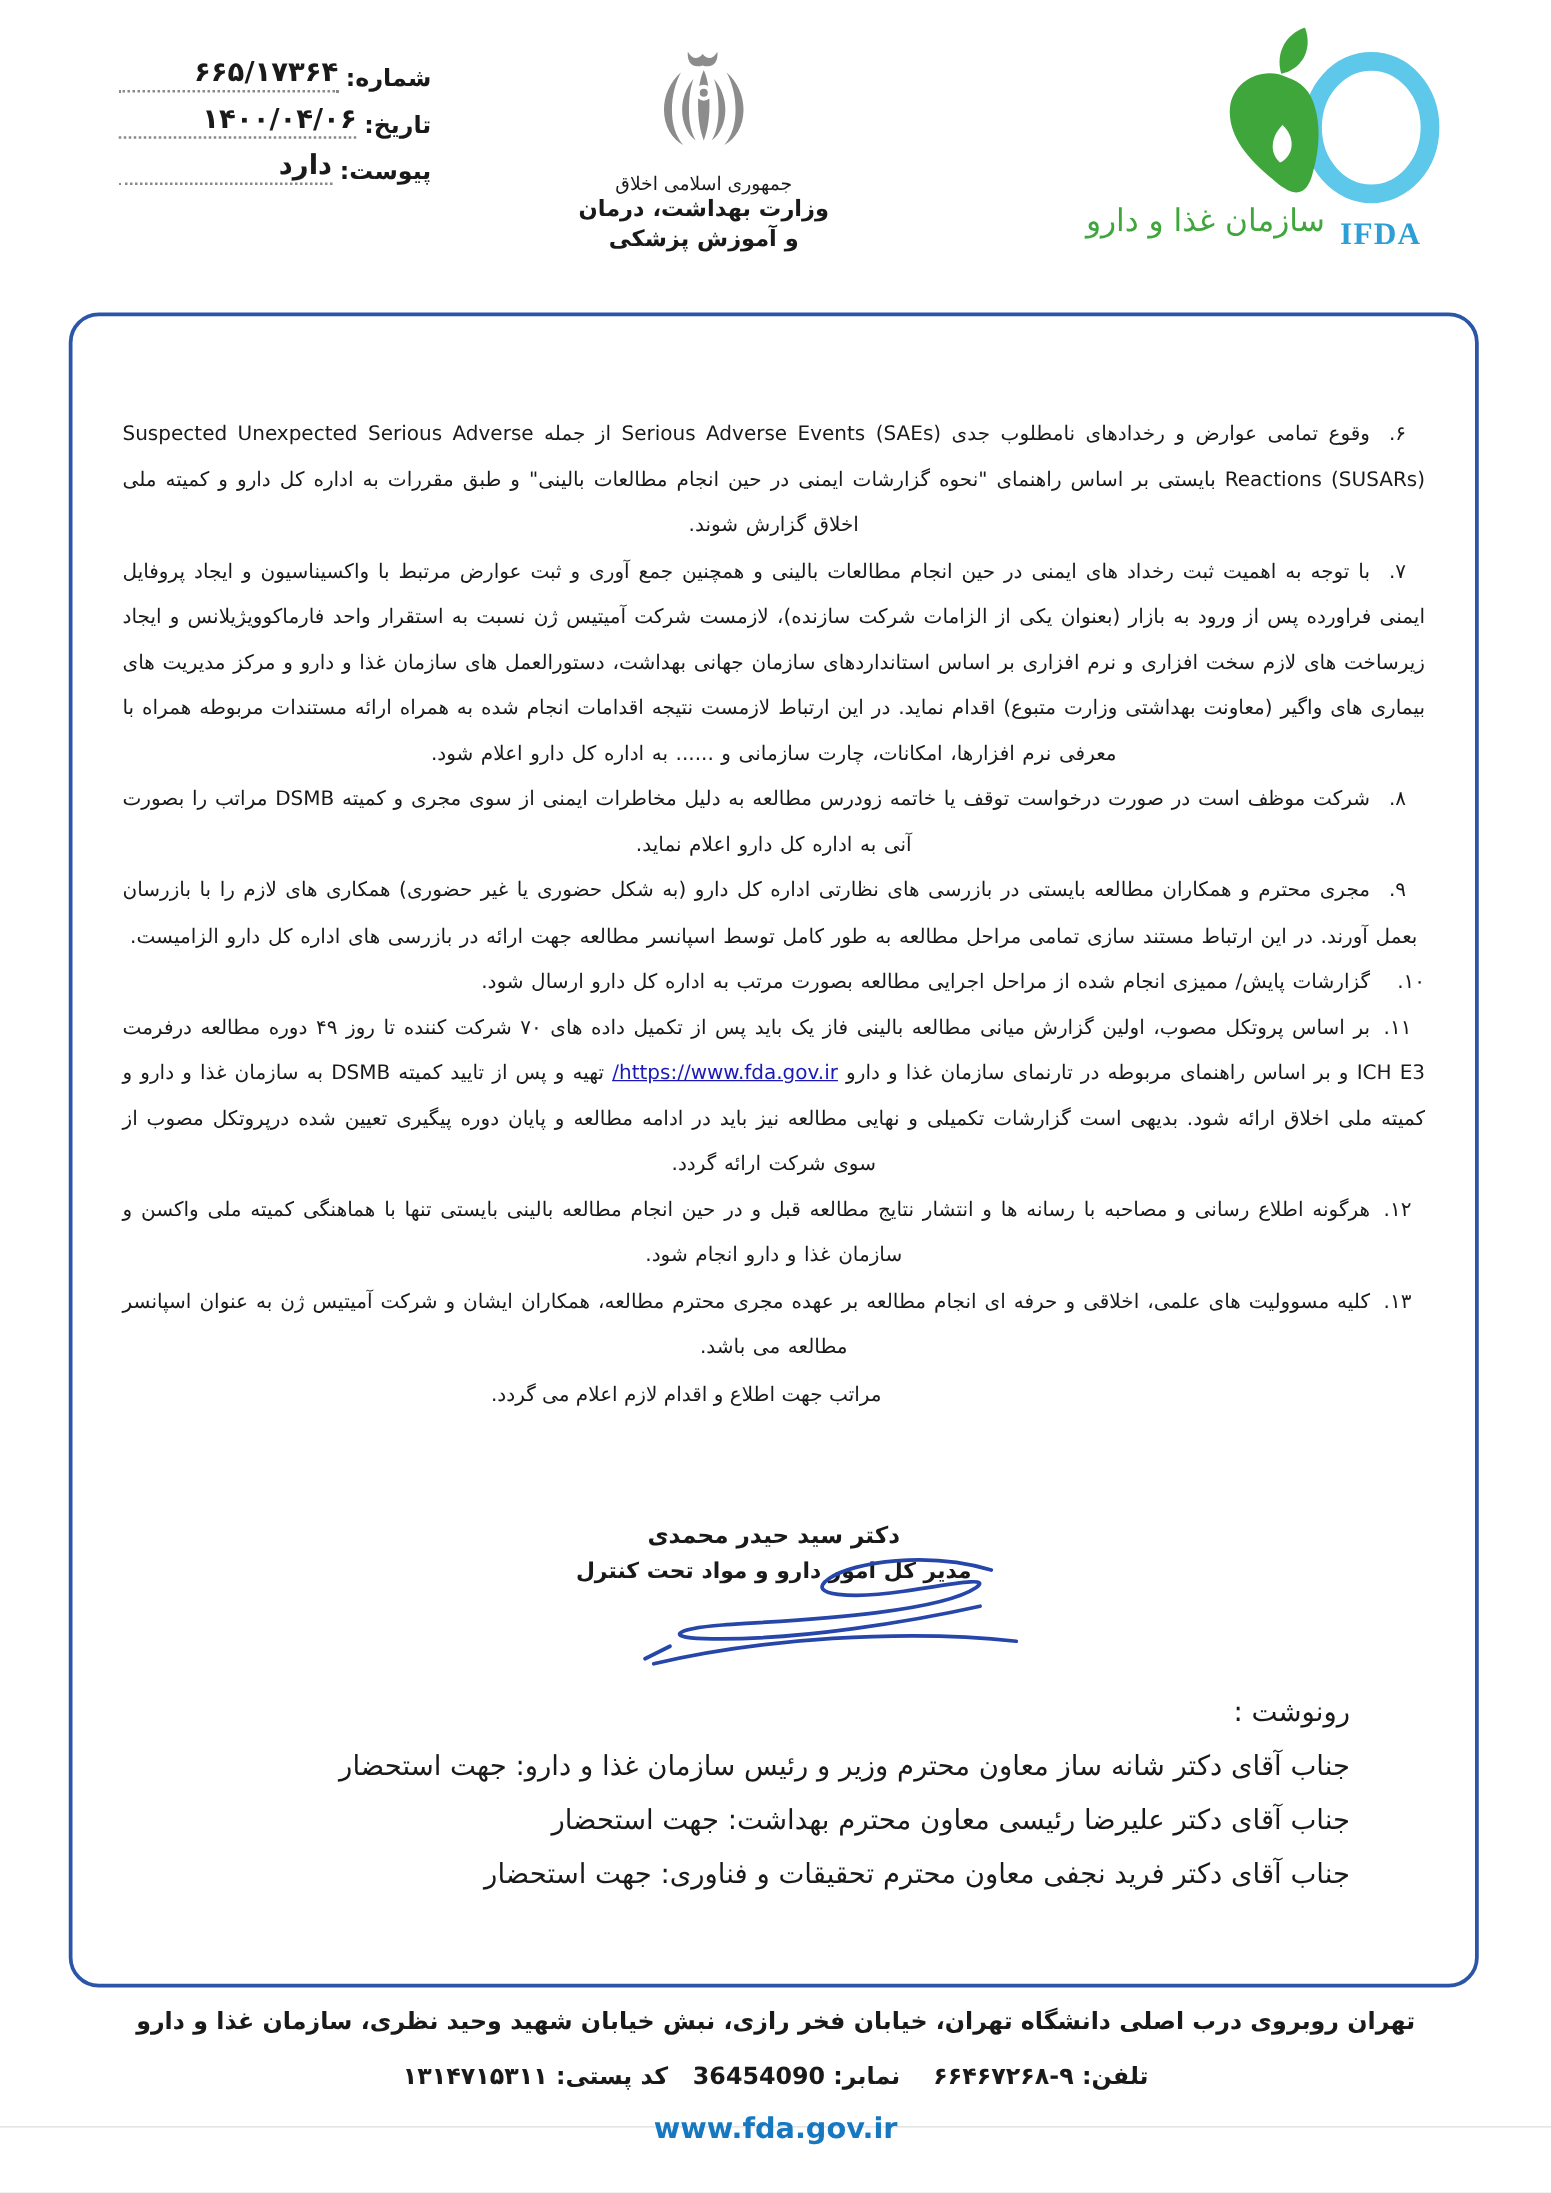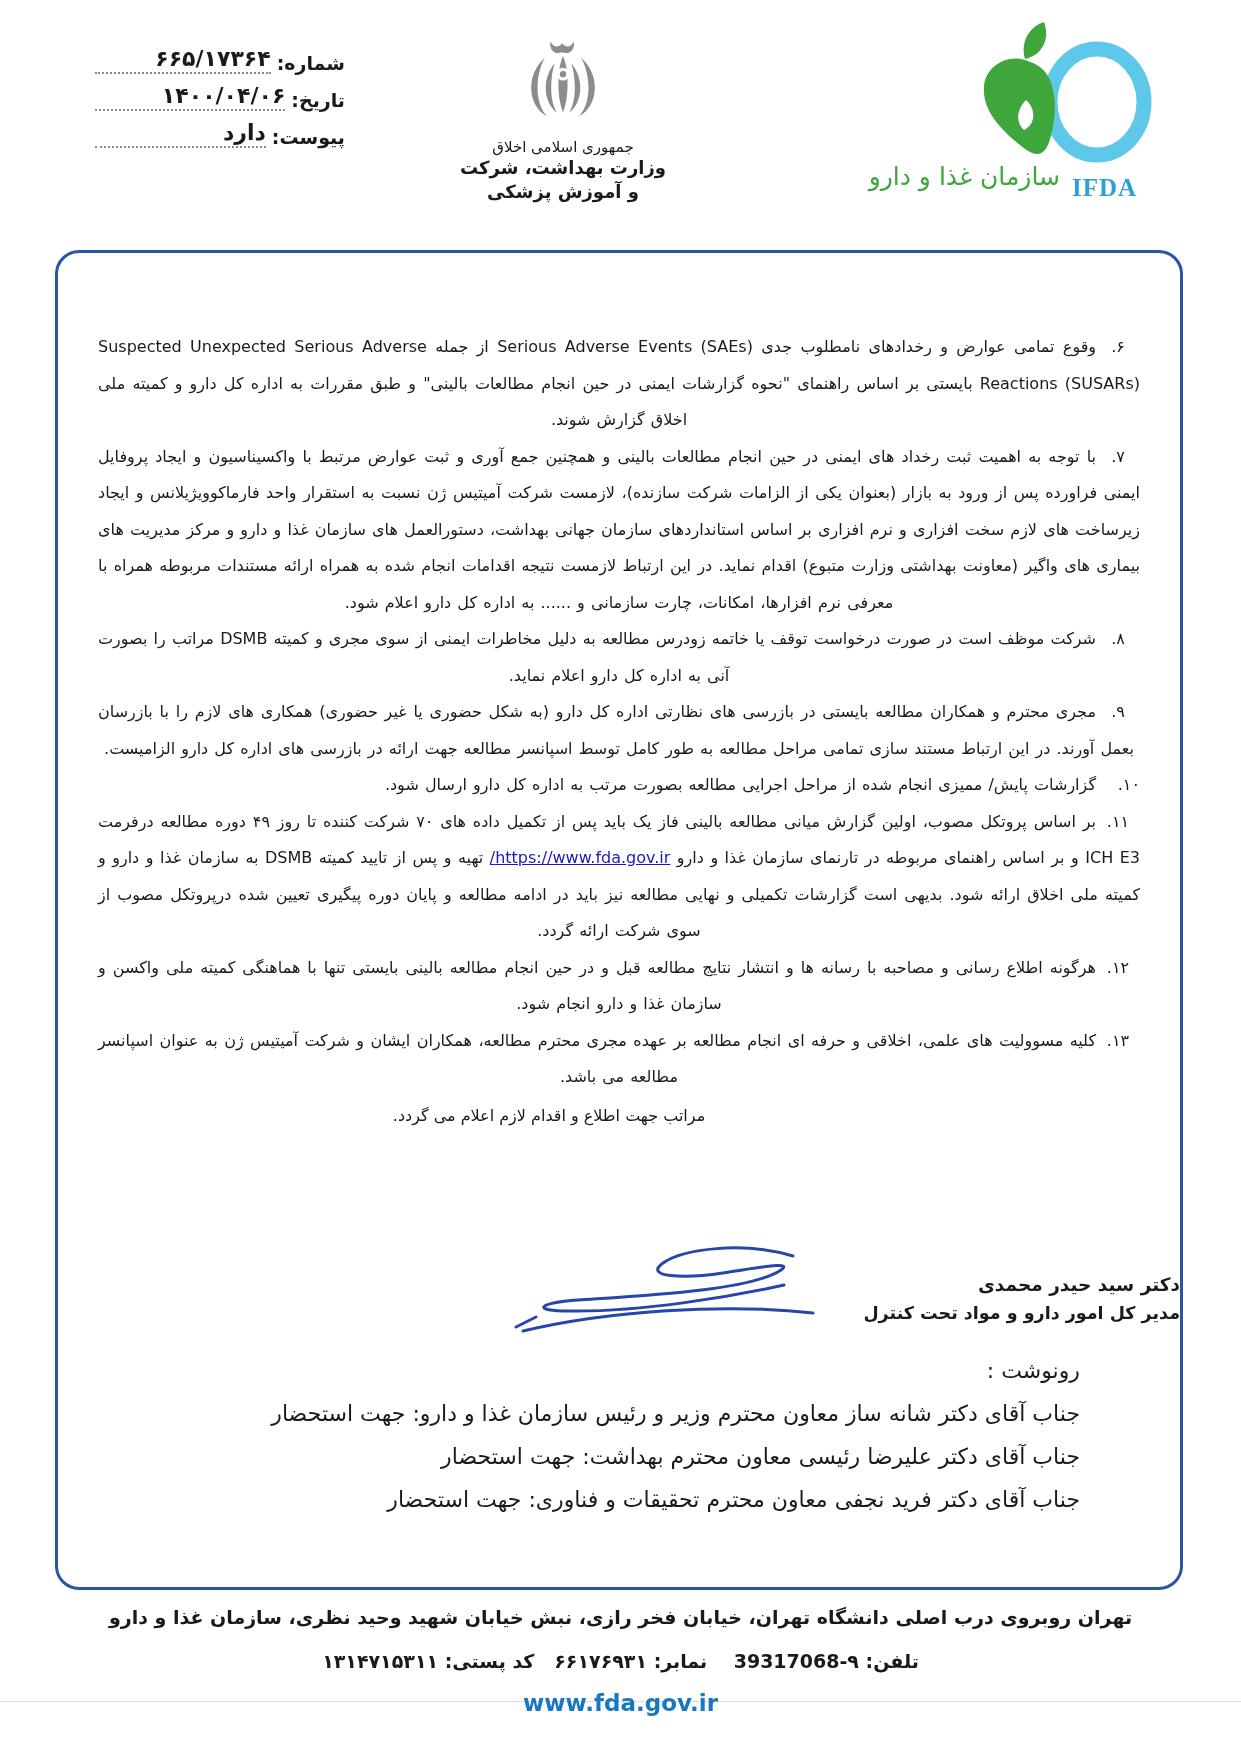--- a/index.html
+++ b/index.html
@@ -44,21 +44,21 @@
     word-spacing:1px;
   }
   .item .num { display:inline-block; min-width:44px; text-align:right; }
   
   .items .item:nth-child(5) { text-align-last:right; }
   .doclink { color:var(--link); text-decoration:underline; }
 
   .closing { font-size:16px; line-height:36px; text-align:center;
              margin:2px 300px 0 160px; }
 
-  .sig { position:absolute; left:0; top:1018px; width:100%; }
+  .sig { position:absolute; left:0; top:962px; width:100%; text-align:center; }
   .sig-name  { font-weight:bold; font-size:18.5px; line-height:28px; }
   .sig-title { font-weight:bold; font-size:17.5px; line-height:28px; }
   .scrawl { position:absolute; left:430px; top:988px; }
 
   .cc { position:absolute; right:100px; top:1096px; text-align:right; direction:rtl;
         font-size:22px; line-height:43px; white-space:nowrap; }
 
   
   .footer-address  { position:absolute; left:0; top:1606px; width:100%; text-align:center;
                      font-weight:bold; font-size:19px; }
@@ -97,21 +97,21 @@
         <path d="M50 22 c-4 9 -5 20 -5 31 c0 13 2 23 5 31 c3 -8 5 -18 5 -31 c0 -11 -1 -22 -5 -31 z"></path>
         <path d="M41 30 c-7 8 -10 18 -10 27 c0 12 5 22 12 27 c-4 -7 -6 -16 -6 -26 c0 -11 1 -20 4 -28 z"></path>
         <path d="M59 30 c7 8 10 18 10 27 c0 12 -5 22 -12 27 c4 -7 6 -16 6 -26 c0 -11 -1 -20 -4 -28 z"></path>
         <path d="M30 24 c-10 9 -15 21 -15 33 c0 14 7 26 17 31 c-7 -8 -10 -19 -10 -31 c0 -12 3 -24 8 -33 z"></path>
         <path d="M70 24 c10 9 15 21 15 33 c0 14 -7 26 -17 31 c7 -8 10 -19 10 -31 c0 -12 -3 -24 -8 -33 z"></path>
       </g>
       <circle cx="50" cy="42" r="7" fill="#ffffff"></circle>
       <circle cx="50" cy="42" r="3.5" style="fill:var(--emblem-gray)"></circle>
     </svg>
     <div class="m1">جمهوری اسلامی اخلاق</div>
-    <div class="m2">وزارت بهداشت، شرکت</div>
+    <div class="m2">وزارت بهداشت، درمان</div>
     <div class="m3">و آموزش پزشکی</div>
   </div>
 
   <div class="ifda">
     <svg width="185" height="160" viewBox="0 0 185 160">
       <ellipse cx="125" cy="80" rx="47" ry="53" fill="none" style="stroke:var(--logo-blue)" stroke-width="15"></ellipse>
       <path d="M78 120 L128 160 L60 160 Z" fill="#ffffff"></path>
       <path d="M58 40 c-20 -10 -44 3 -46 24 c-2 23 15 42 36 59 c7 6 13 9 17 9 c7 0 11 -7 13 -15 c5 -17 7 -36 2 -53 c-3 -13 -12 -21 -22 -24 z" style="fill:var(--logo-green)"></path>
       <path d="M54 78 c-9 9 -11 22 -2 30 c11 -5 13 -20 2 -30 z" fill="#ffffff"></path>
       <path d="M72 0 c-15 5 -24 20 -19 37 c15 -3 26 -18 19 -37 z" style="fill:var(--logo-green)"></path>
@@ -149,17 +149,17 @@
       <div class="cc-label">رونوشت :</div>
       <div>
           <div>جناب آقای دکتر شانه ساز معاون محترم وزیر و رئیس سازمان غذا و دارو: جهت استحضار</div>
           <div>جناب آقای دکتر علیرضا رئیسی  معاون محترم بهداشت: جهت استحضار</div>
           <div>جناب آقای دکتر فرید نجفی معاون محترم تحقیقات و فناوری: جهت استحضار</div>
         </div>
     </div>
   </div>
 
   <div class="footer-address">تهران روبروی درب اصلی دانشگاه تهران، خیابان فخر رازی، نبش خیابان شهید وحید نظری، سازمان غذا و دارو</div>
-  <div class="footer-contacts">تلفن: ۹-39317068    نمابر: ۶۶۱۷۶۹۳۱   کد پستی: ۱۳۱۴۷۱۵۳۱۱</div>
+  <div class="footer-contacts">تلفن: ۹-۶۶۴۶۷۲۶۸    نمابر: 36454090   کد پستی: ۱۳۱۴۷۱۵۳۱۱</div>
   <div class="footer-rule"></div>
   <div class="footer-site">www.fda.gov.ir</div>
 
 </div>
 
 </body></html>

